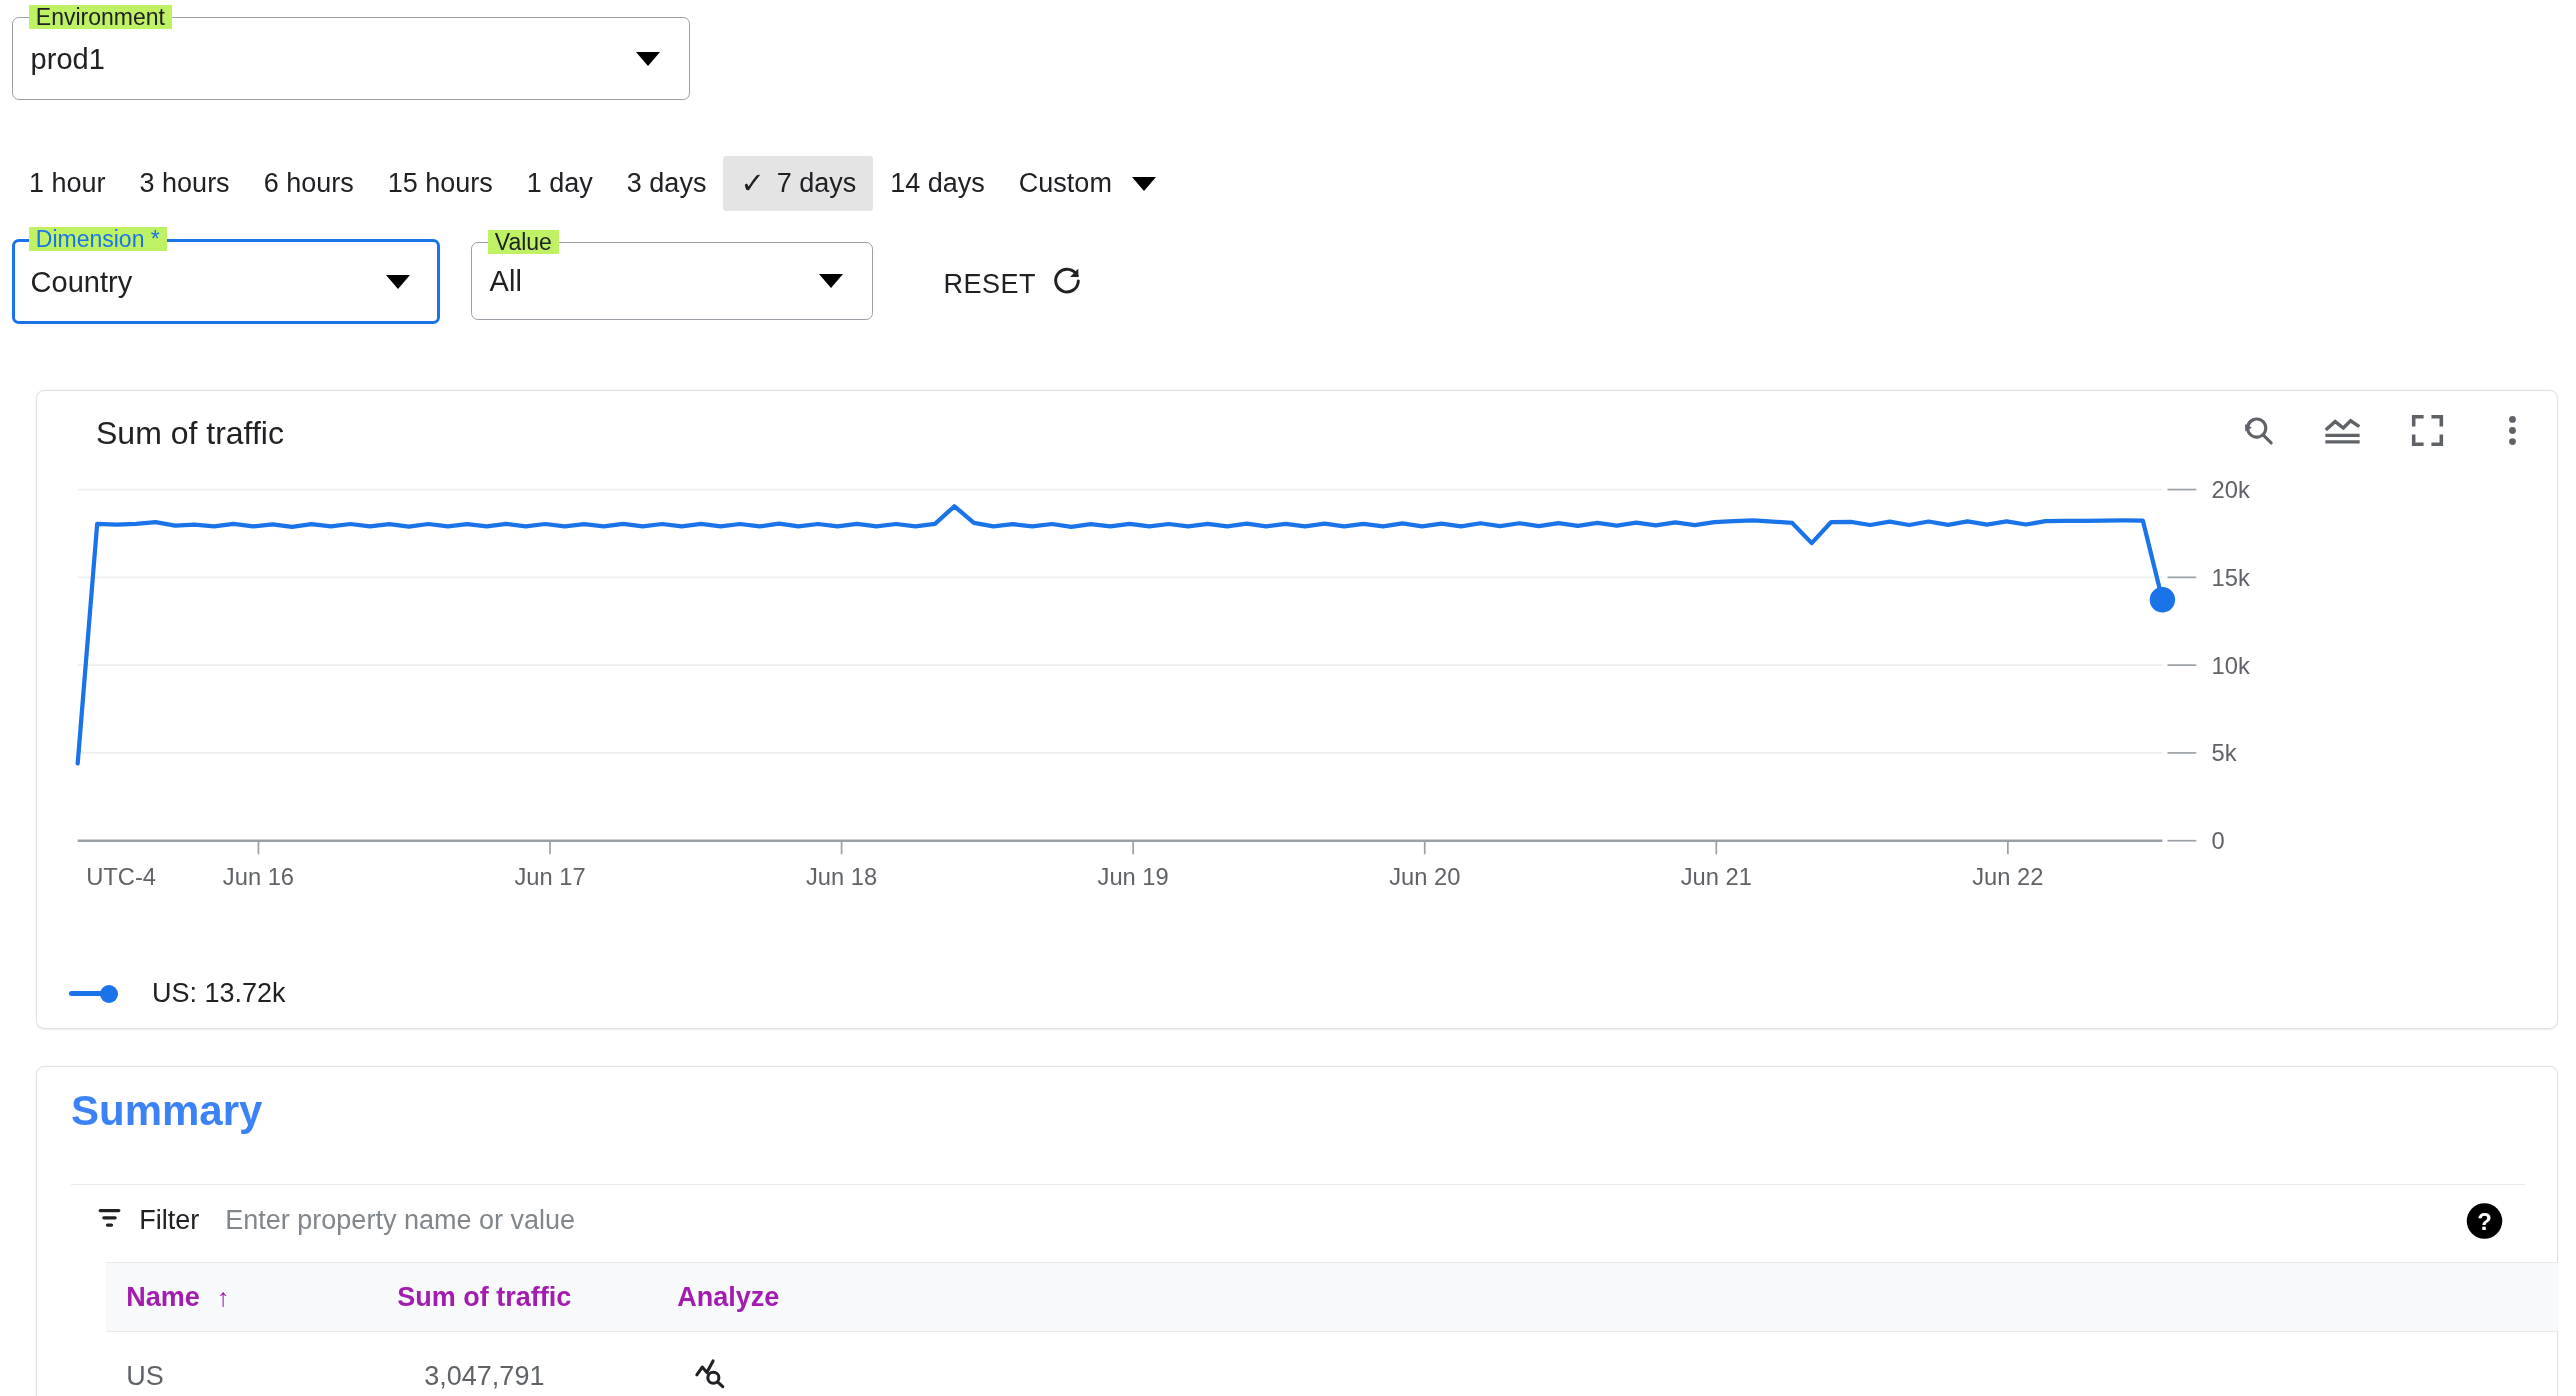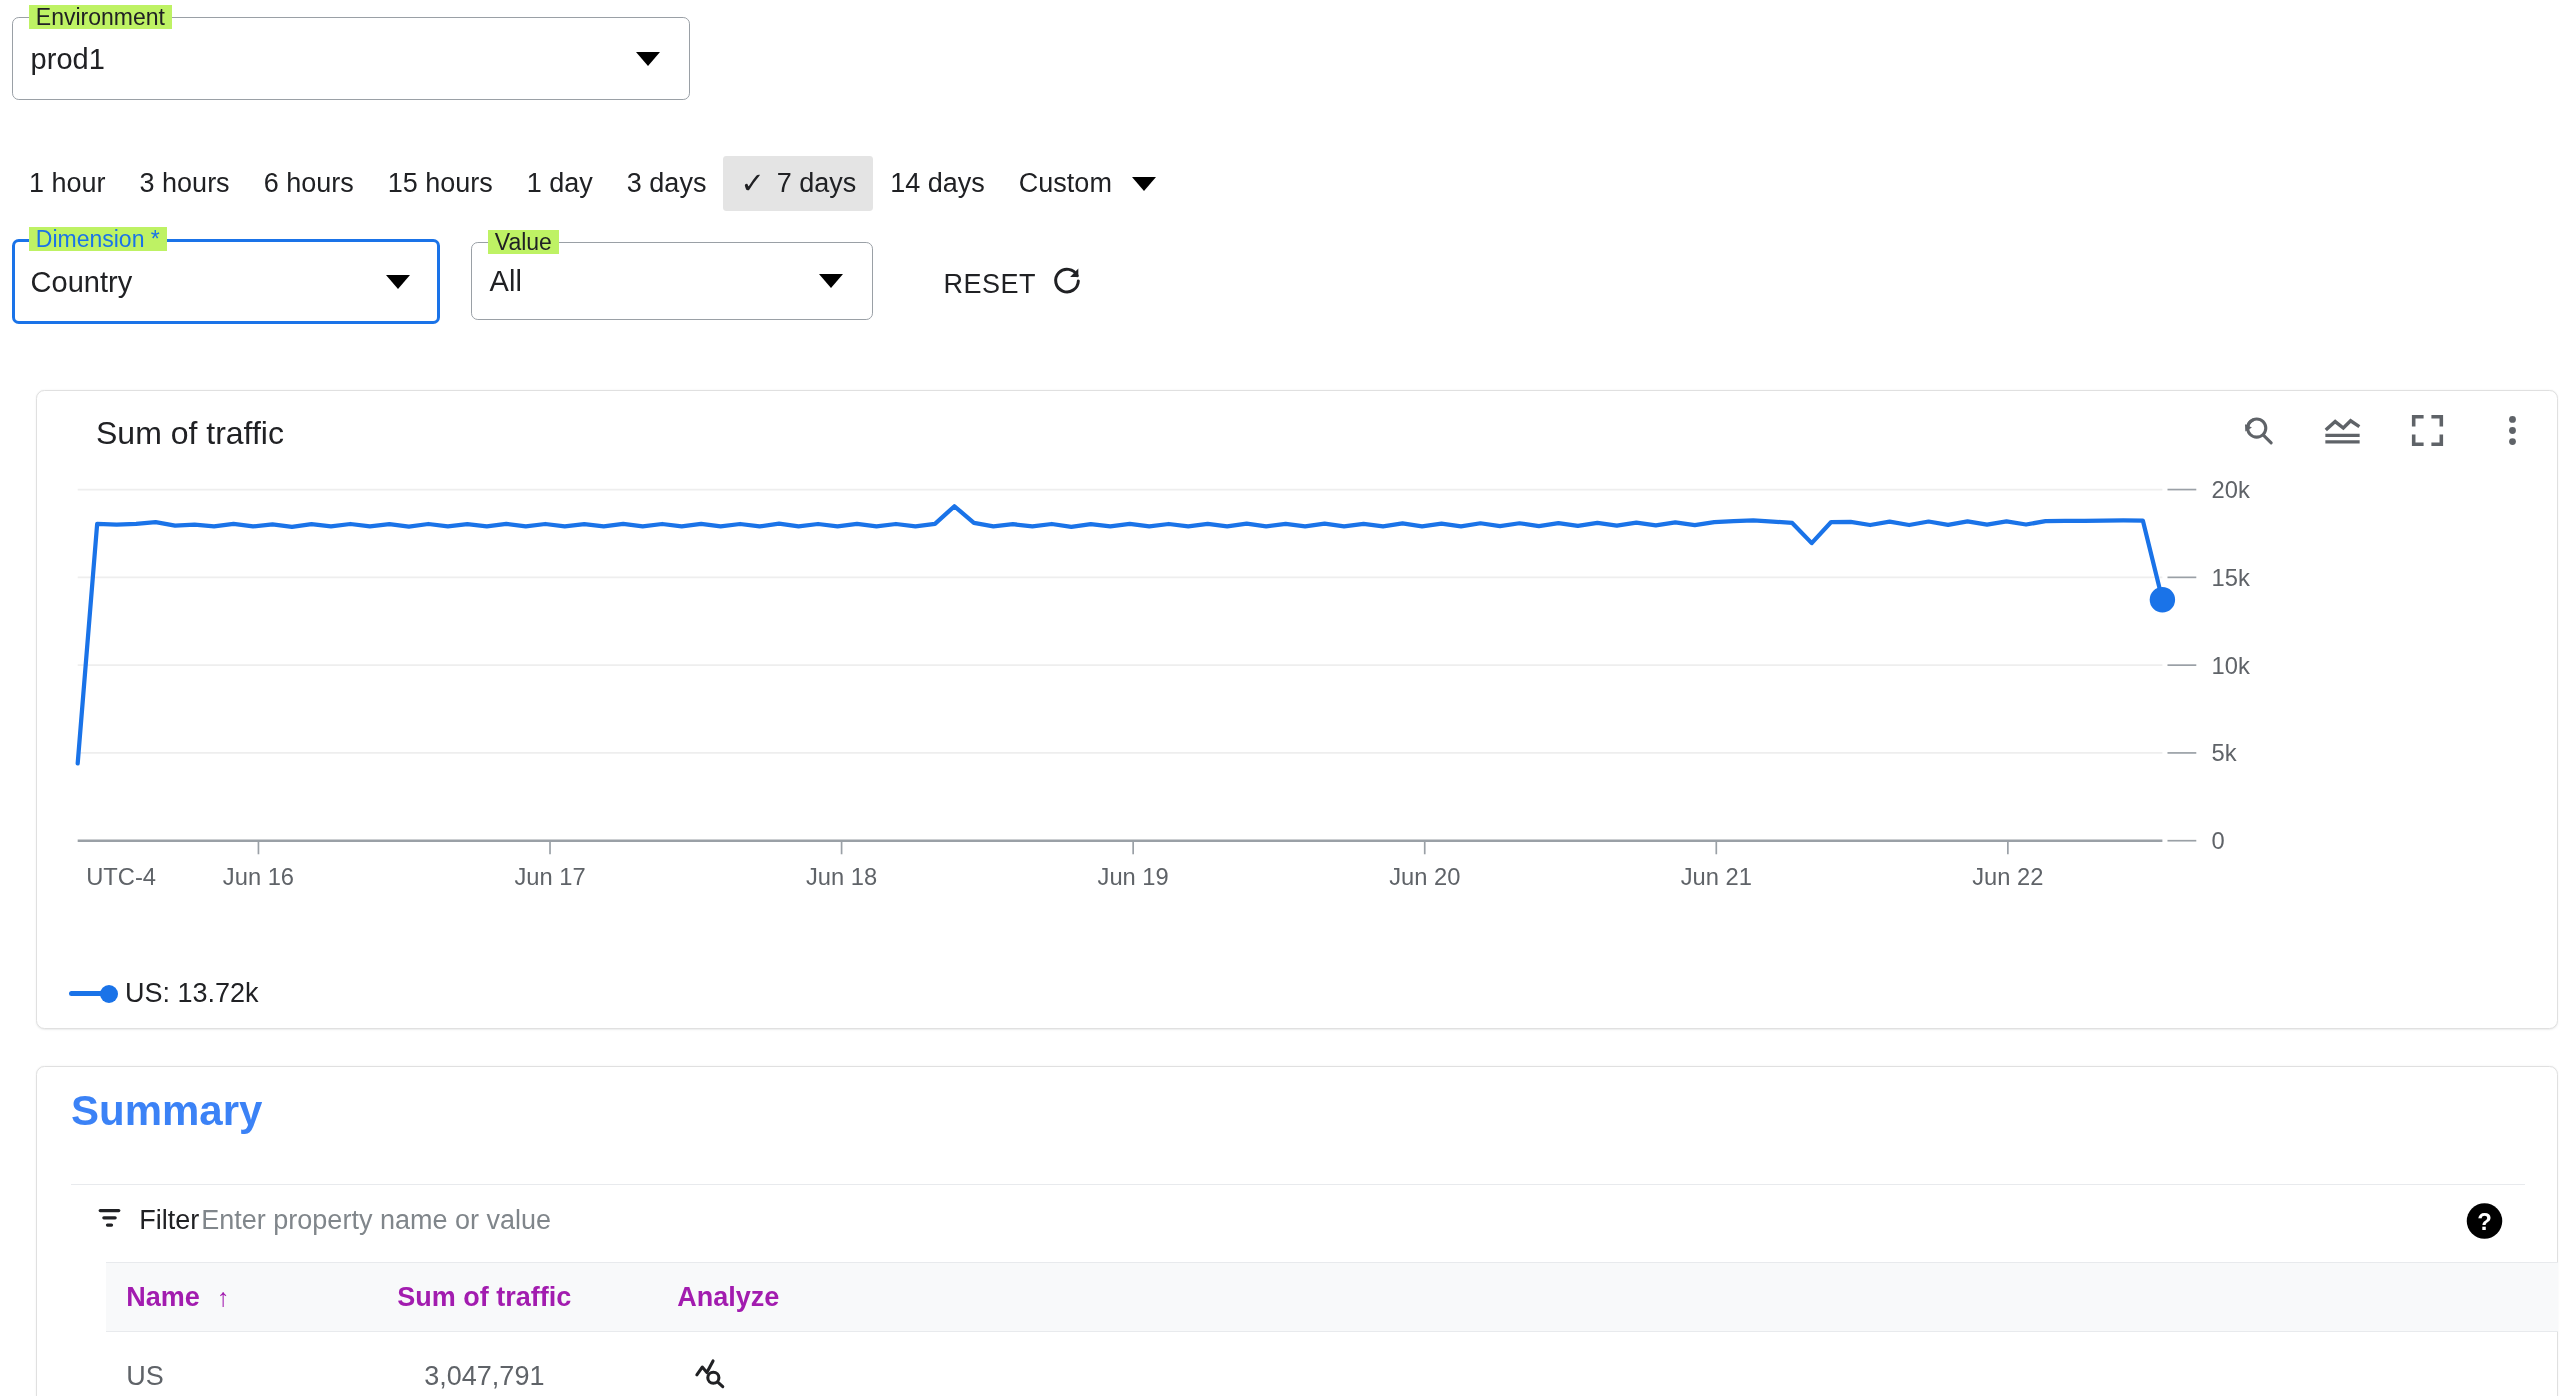--- a/index.html
+++ b/index.html
@@ -183,21 +183,21 @@
     top: 85px;
     width: 2522px;
     height: 458px;
   }
   .legend-row {
     position: absolute;
     left: 32px;
     bottom: 18.6px;
     display: flex;
     align-items: center;
-    gap: 3px;
+    gap: 30px;
     font-size: 27px;
     color: #202124;
   }
   .legend-marker {
     display: flex;
     align-items: center;
     width: 53px;
   }
   .legend-line {
     width: 34px;
@@ -247,20 +247,21 @@
   .filter-label {
     display: flex;
     align-items: center;
     gap: 15.3px;
     margin-left: 24px;
     font-size: 27px;
     color: #202124;
     cursor: pointer;
   }
   .filter-input {
+    margin-left: 24px;
     border: none;
     outline: none;
     font-size: 27px;
     font-family: "Liberation Sans", sans-serif;
     color: #202124;
     width: 1017px;
     background: transparent;
   }
   .filter-input::placeholder { color: #80868b; }
   .help-icon {

